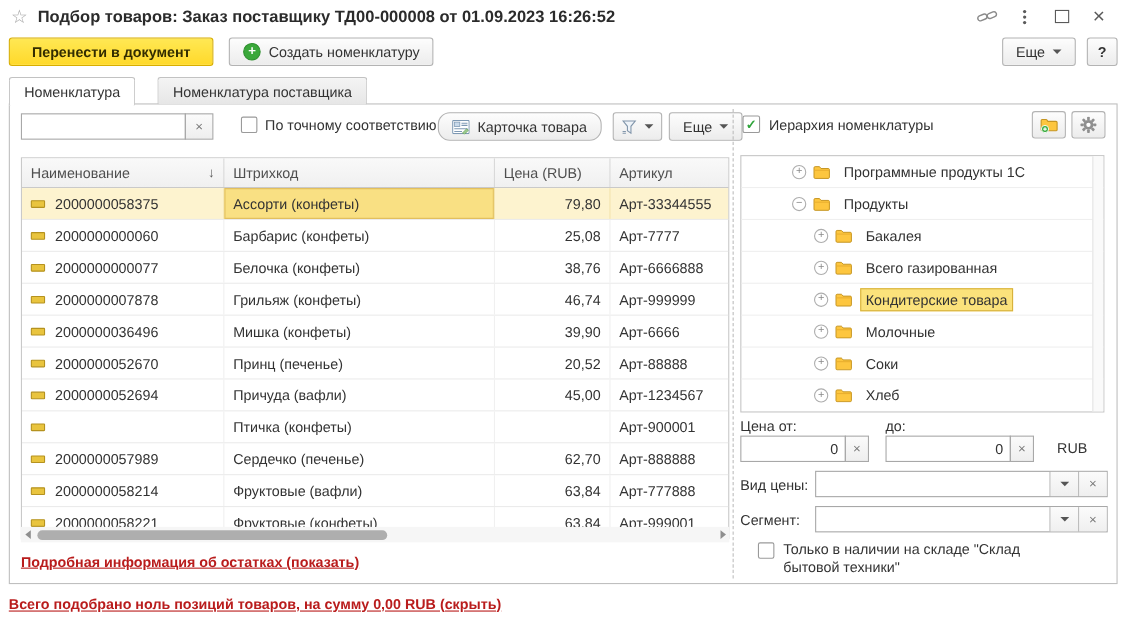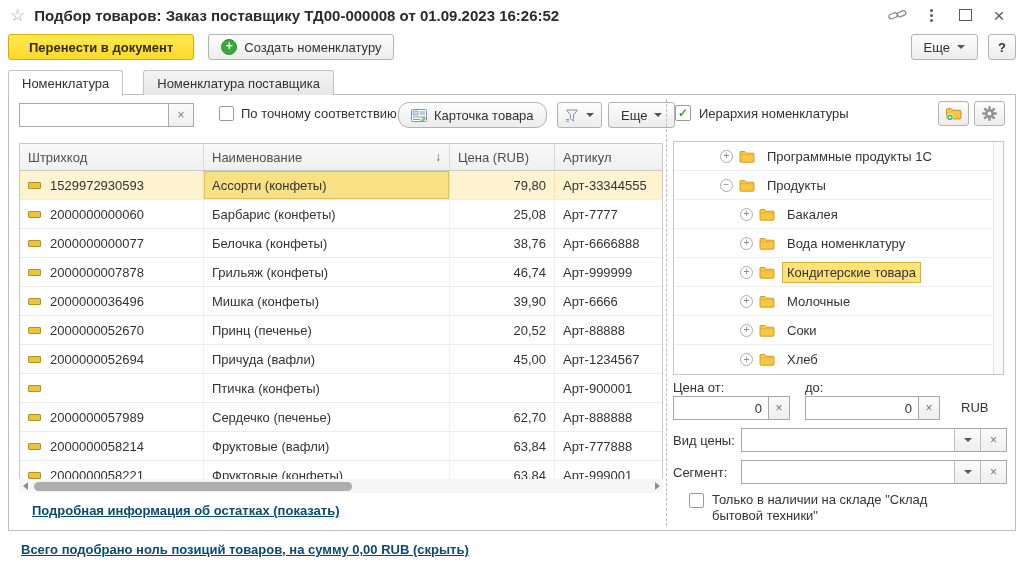--- a/index.html
+++ b/index.html
@@ -70,21 +70,21 @@
 
   
   .hscroll{position:absolute;left:10px;top:384px;width:644px;height:14px;display:flex;align-items:center;background:#f6f6f6;box-sizing:border-box;}
   .harrow{width:12px;height:14px;display:flex;align-items:center;justify-content:center;cursor:pointer;}
   .tri-l{width:0;height:0;border-top:4px solid transparent;border-bottom:4px solid transparent;border-right:5px solid #8f8f8f;}
   .tri-r{width:0;height:0;border-top:4px solid transparent;border-bottom:4px solid transparent;border-left:5px solid #8f8f8f;}
   .hthumb{width:318px;height:9px;border-radius:5px;background:#aeaeae;margin-left:3px;cursor:grab;}
   .hscroll .track{flex:1;}
 
   
-  .link{color:#0c4a6e;font-weight:700;text-decoration:underline;cursor:pointer;white-space:nowrap;margin-left:13px;}
+  .link{color:#b91c1c;font-weight:700;text-decoration:underline;cursor:pointer;white-space:nowrap;}
   .stock-link{position:absolute;left:10px;top:408px;font-size:13px;}
   .status-link{position:absolute;left:8px;top:542px;font-size:13px;}
 
   
   .vsplit{position:absolute;left:657px;top:4px;bottom:4px;width:0;border-left:1px dashed #bdbdbd;cursor:col-resize;}
 
   
   .rpane{position:absolute;left:660px;top:0;width:348px;height:435px;}
   .chk-hier{position:absolute;left:6px;top:10px;display:flex;align-items:center;cursor:pointer;}
   .chk-hier .cbox{width:16px;height:16px;}
@@ -198,38 +198,38 @@
       <span class="caret"></span>
     </button>
     <button class="btn btn-more-left">
       <span>Еще</span>
         <span class="caret"></span>
     </button>
 
     <div class="table">
       <div class="thead">
           <div class="th">
-            <span>Штрихкод</span>
-          </div>
-          <div class="th">
             <span>Наименование</span>
             <span class="sort">↓</span>
+          </div>
+          <div class="th">
+            <span>Штрихкод</span>
           </div>
           <div class="th">
             <span>Цена (RUB)</span>
           </div>
           <div class="th">
             <span>Артикул</span>
           </div>
         </div>
       <div>
           <div class="trow sel">
             <div class="td c-bar">
               <span class="bc-icon"></span>
-              <span>1529972930593</span>
+              <span>2000000058375</span>
             </div>
             <div class="td c-name selcell">Ассорти (конфеты)</div>
             <div class="td c-price">79,80</div>
             <div class="td c-art">Арт-33344555</div>
           </div>
           <div class="trow">
             <div class="td c-bar">
               <span class="bc-icon"></span>
               <span>2000000000060</span>
             </div>
@@ -400,21 +400,21 @@
               <span class="tree-label">Бакалея</span>
             </div>
             <div class="tree-row lvl2">
               <span class="expander">+</span>
               <span class="tree-folder">
                 <svg width="16" height="13" viewBox="0 0 16 13">
                   <path d="M1 2.5C1 1.9 1.4 1.5 2 1.5h3.6c.4 0 .7.2.9.5l.9 1.2H14c.6 0 1 .4 1 1v7c0 .6-.4 1-1 1H2c-.6 0-1-.4-1-1Z" fill="#fdc63f" stroke="#c59522" stroke-width="0.9"></path>
                   <path d="M1 4.8h14" stroke="#e8ad2e" stroke-width="0.9" fill="none"></path>
                 </svg>
               </span>
-              <span class="tree-label">Вода номенклатуру</span>
+              <span class="tree-label">Всего газированная</span>
             </div>
             <div class="tree-row lvl2">
               <span class="expander">+</span>
               <span class="tree-folder">
                 <svg width="16" height="13" viewBox="0 0 16 13">
                   <path d="M1 2.5C1 1.9 1.4 1.5 2 1.5h3.6c.4 0 .7.2.9.5l.9 1.2H14c.6 0 1 .4 1 1v7c0 .6-.4 1-1 1H2c-.6 0-1-.4-1-1Z" fill="#fdc63f" stroke="#c59522" stroke-width="0.9"></path>
                   <path d="M1 4.8h14" stroke="#e8ad2e" stroke-width="0.9" fill="none"></path>
                 </svg>
               </span>
               <span class="tree-label tsel">Кондитерские товара</span>

